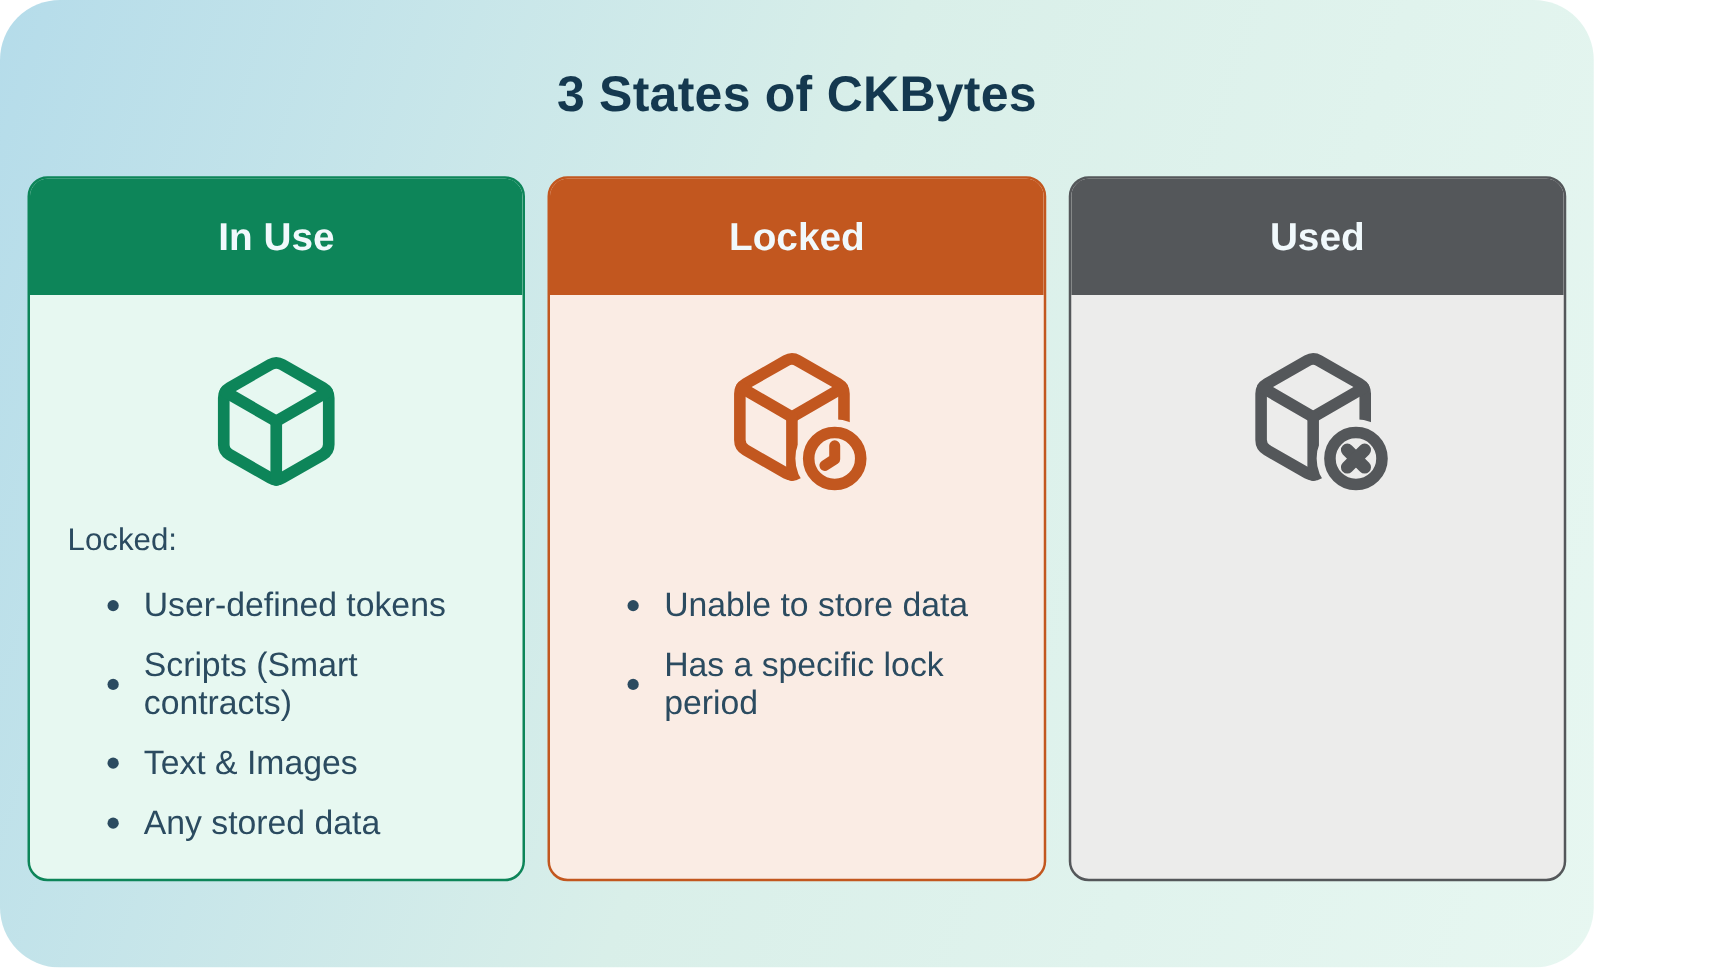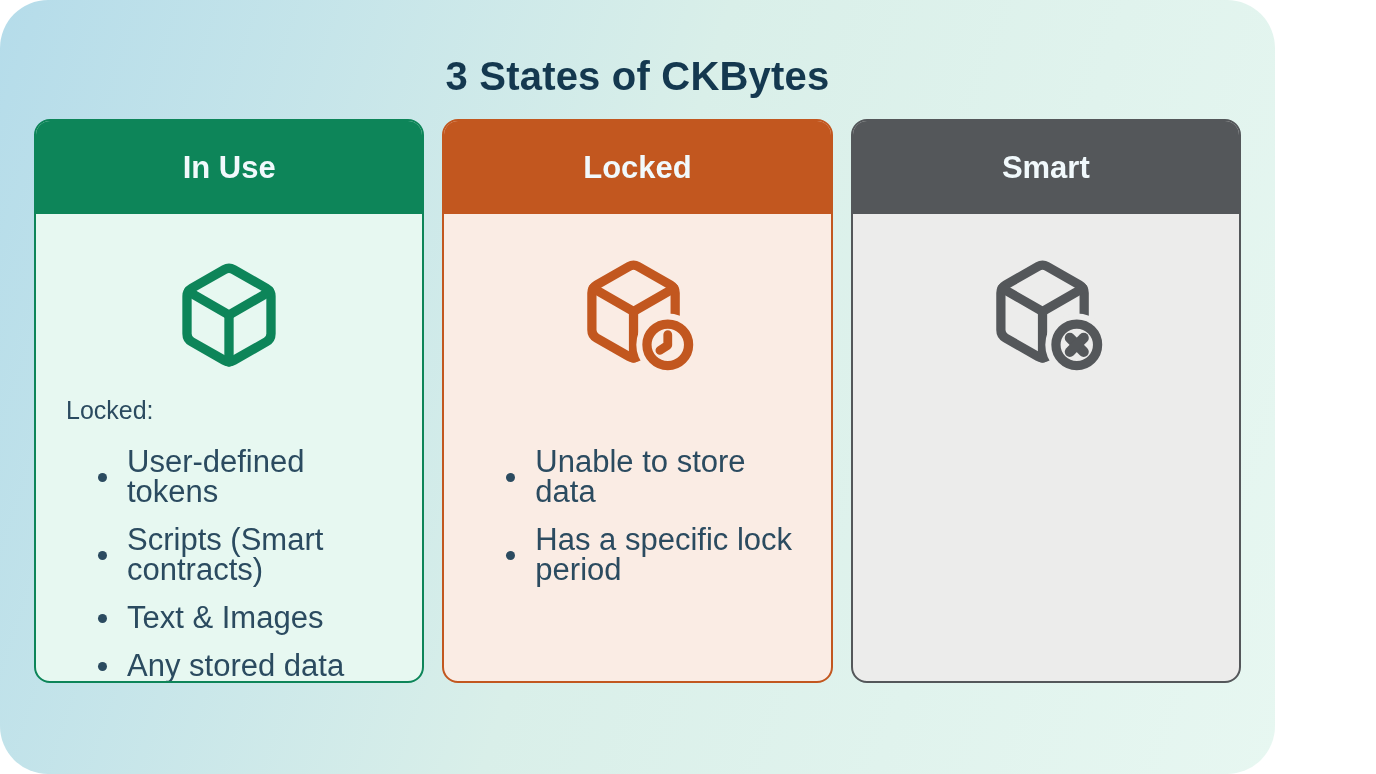--- a/index.html
+++ b/index.html
@@ -21,22 +21,22 @@
     padding-top: 54px;
     text-align: center;
     font-size: 40px;
     font-weight: bold;
     color: #14384f;
     letter-spacing: 0.2px;
   }
   .cards-row {
     display: flex;
     gap: 18px;
-    padding: 0 34px;
-    margin-top: 20px;
+    padding: 0 22px;
+    margin-top: 42px;
   }
   .card {
     flex: 1 1 0;
     height: 564px;
     border-radius: 16px;
     border: 2px solid var(--accent);
     background: var(--bg);
     box-sizing: border-box;
     overflow: hidden;
   }
@@ -72,21 +72,21 @@
   }
   ul.bullet-list {
     list-style: none;
     margin: 22px 0 0 0;
     padding: 0 24px 0 62px;
   }
   ul.bullet-list.no-intro { margin-top: 76px; }
   ul.bullet-list li {
     display: flex;
     align-items: center;
-    font-size: 31px;
+    font-size: 27px;
     line-height: 30px;
     color: #2b4b60;
     margin-bottom: 18px;
   }
   .bullet-dot {
     flex: 0 0 auto;
     width: 9px;
     height: 9px;
     border-radius: 50%;
     background: #2b4b60;
@@ -159,21 +159,21 @@
           <li>
               <span class="bullet-dot"></span>
               <span>Has a specific lock period</span>
             </li>
         </ul>
       </div>
     </div>
 
     <div class="card card-gray">
       <div class="card-header">
-        <span>Smart</span>
+        <span>Used</span>
       </div>
       <div class="card-body">
         <div class="icon-wrap">
           <svg width="118" height="118" viewBox="0 0 25.5 25.5" fill="none" stroke="currentColor" stroke-width="2" stroke-linecap="round" stroke-linejoin="round">
             <path d="M21 16V8a2 2 0 0 0-1-1.73l-7-4a2 2 0 0 0-2 0l-7 4A2 2 0 0 0 3 8v8a2 2 0 0 0 1 1.73l7 4a2 2 0 0 0 2 0l7-4A2 2 0 0 0 21 16z"></path>
             <polyline points="3.27 6.96 12 12.01 20.73 6.96"></polyline>
             <line x1="12" y1="22.08" x2="12" y2="12"></line>
             <circle cx="19.4" cy="19.2" r="4.5" fill="var(--bg)" stroke="var(--bg)" stroke-width="4.6"></circle>
             <circle cx="19.4" cy="19.2" r="4.5" fill="var(--bg)" stroke="currentColor" stroke-width="2"></circle>
             <line x1="17.9" y1="17.7" x2="20.9" y2="20.7" stroke-width="2.2"></line>

